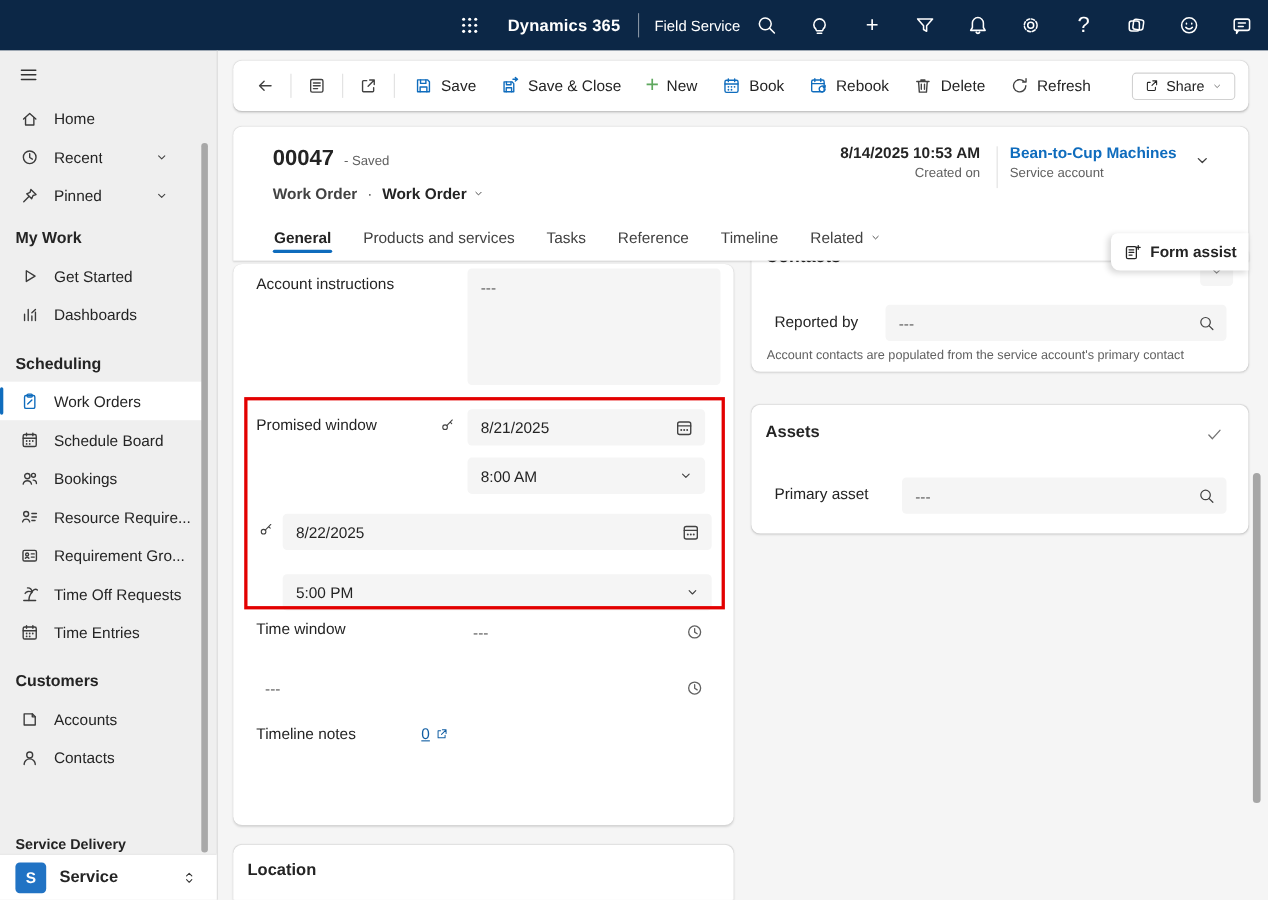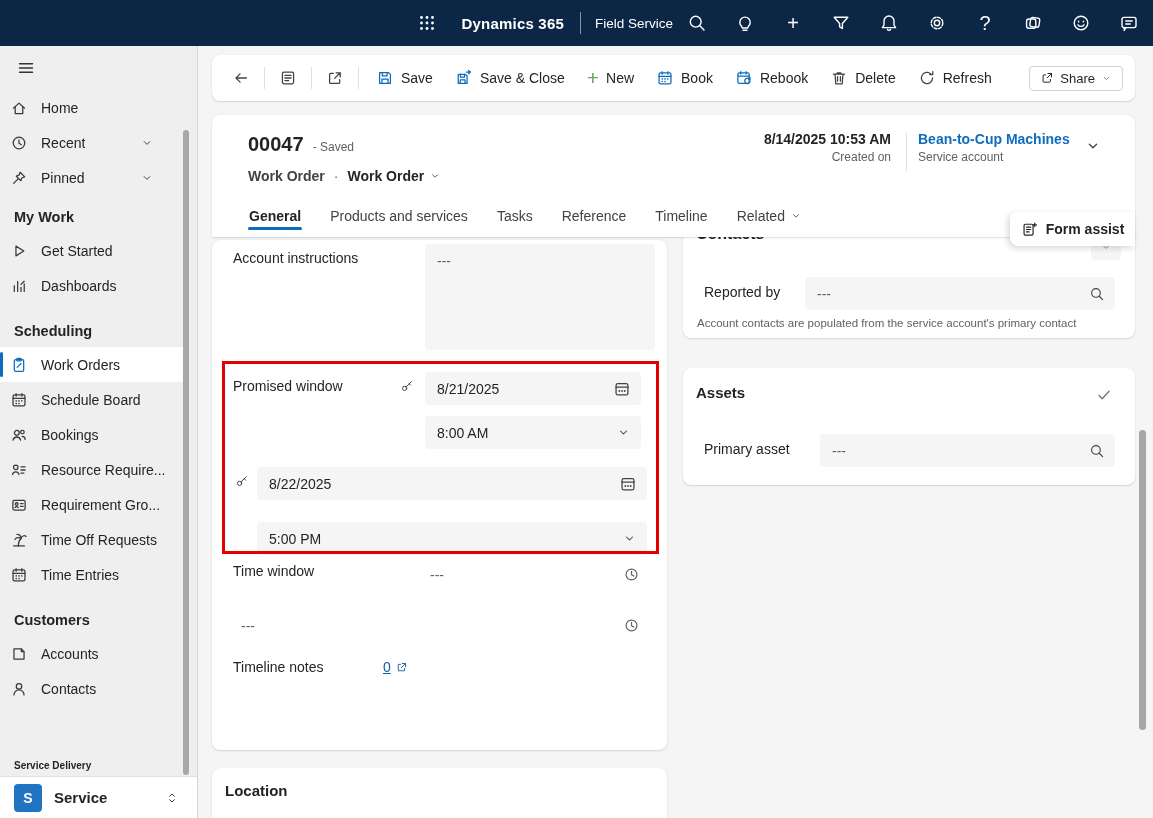--- a/index.html
+++ b/index.html
@@ -26,34 +26,34 @@
   .tb-btn { width:48px; height:46px; display:flex; align-items:center; justify-content:center;
             background:none; border:none; color:#fff; cursor:pointer; font-size:21px; }
   .tb-glyph { font-size:20px; line-height:1; font-weight:400; }
 
   
   .sidebar { position:absolute; left:0; top:46px; width:198px; height:772px; background:#efefef;
              border-right:1px solid #d6d6d6; }
   .sb-burger { position:absolute; left:16px; top:12px; background:none; border:none; color:#333;
                cursor:pointer; }
   .navlist { position:absolute; left:0; top:44px; width:198px; }
-  .nav-row { height:35px; width:184px; display:flex; align-items:center; padding-left:10px;
+  .nav-row { height:35px; width:184px; display:flex; align-items:center; padding-left:18px;
              cursor:pointer; color:#242424; position:relative; }
   .nav-row .lbl { font-size:14px; margin-left:13px; white-space:nowrap; overflow:hidden; }
   .nav-row .chev { position:absolute; right:30px; color:#424242; }
   .nav-row.sel { background:#fff; }
   .nav-row.sel::before { content:""; position:absolute; left:0; top:5px; bottom:5px; width:3px;
                          background:#0f6cbd; border-radius:2px; }
   .nav-row .nicon { color:#3b3b3b; }
   .nav-row.sel .nicon { color:#0f6cbd; }
   .nav-head { font-size:14.5px; font-weight:700; padding:20px 0 8px 14px; color:#242424; }
   .nav-head.first { padding-top:14px; }
   .sb-scroll { position:absolute; right:8px; top:84px; width:6px; height:645px; background:#a8a8a8;
                border-radius:3px; }
-  .sb-clipped { position:absolute; left:14px; top:714px; font-size:10px; font-weight:700; }
+  .sb-clipped { position:absolute; left:14px; top:714px; font-size:13px; font-weight:700; }
   .area-switcher { position:absolute; left:0; bottom:0; width:197px; height:42px; background:#fff;
                    border-top:1px solid #e0e0e0; display:flex; align-items:center; cursor:pointer; }
   .area-badge { width:28px; height:28px; border-radius:4px; background:#2173c4; color:#fff;
                 font-size:14px; font-weight:700; display:flex; align-items:center; justify-content:center;
                 margin-left:14px; }
   .area-name { font-size:15px; font-weight:700; margin-left:12px; flex:1; }
   .area-chev { margin-right:18px; color:#333; }
 
   
   .main { position:absolute; left:198px; top:46px; width:955px; height:772px; background:#f5f5f5; }

